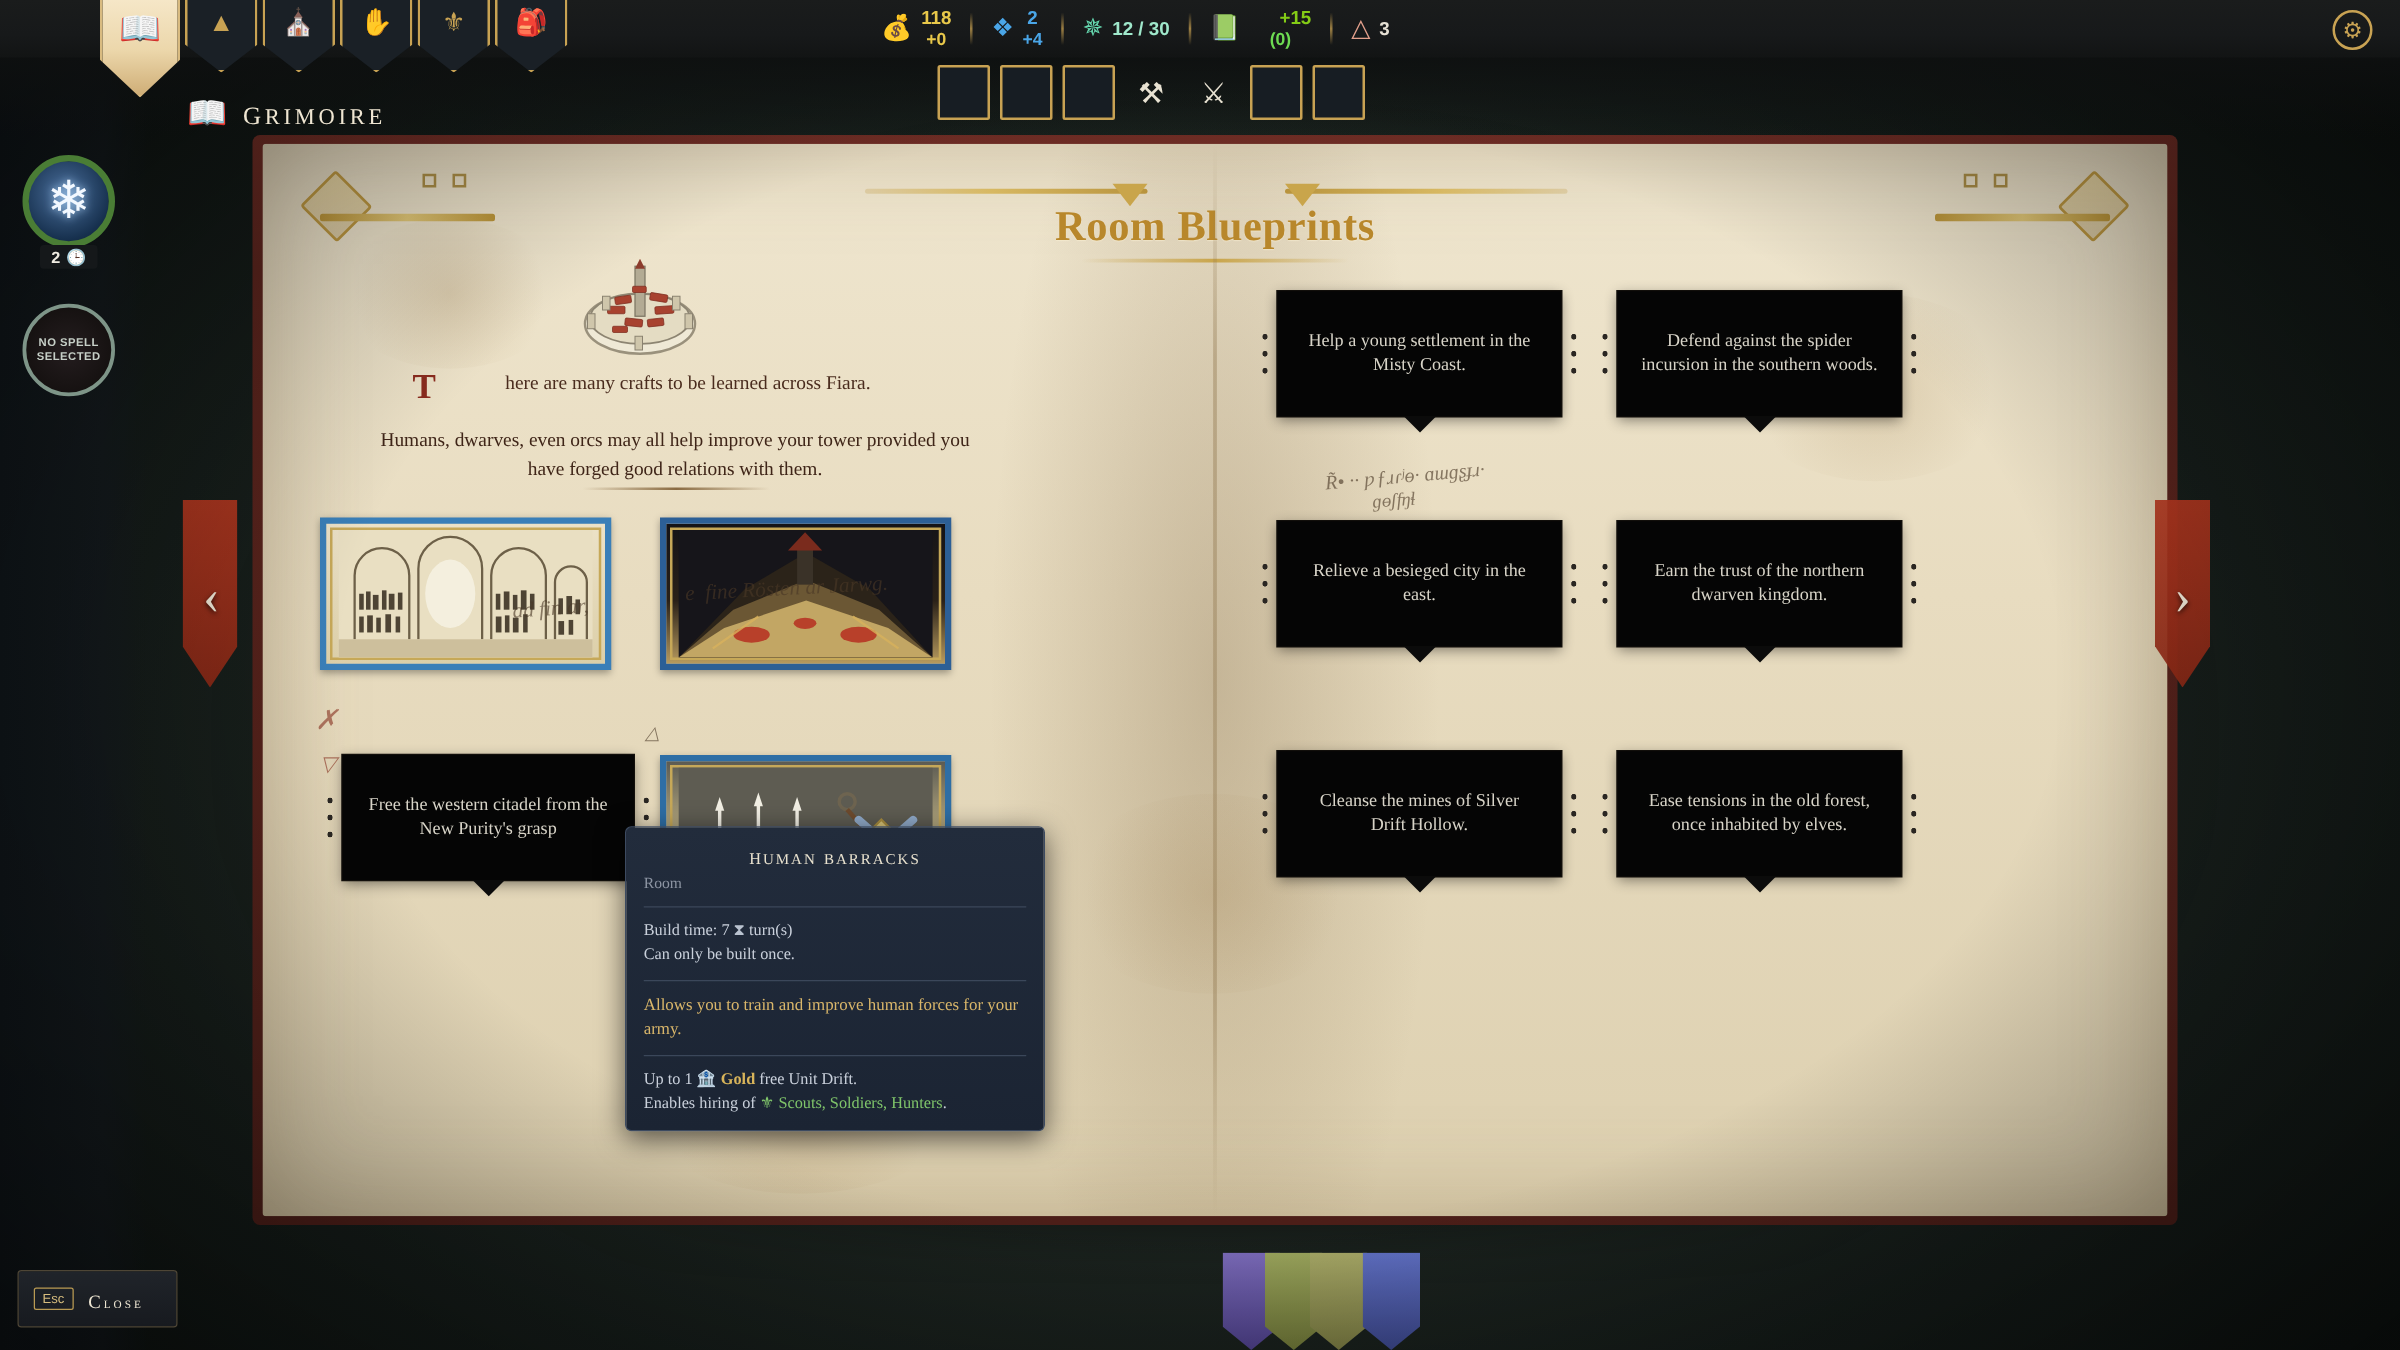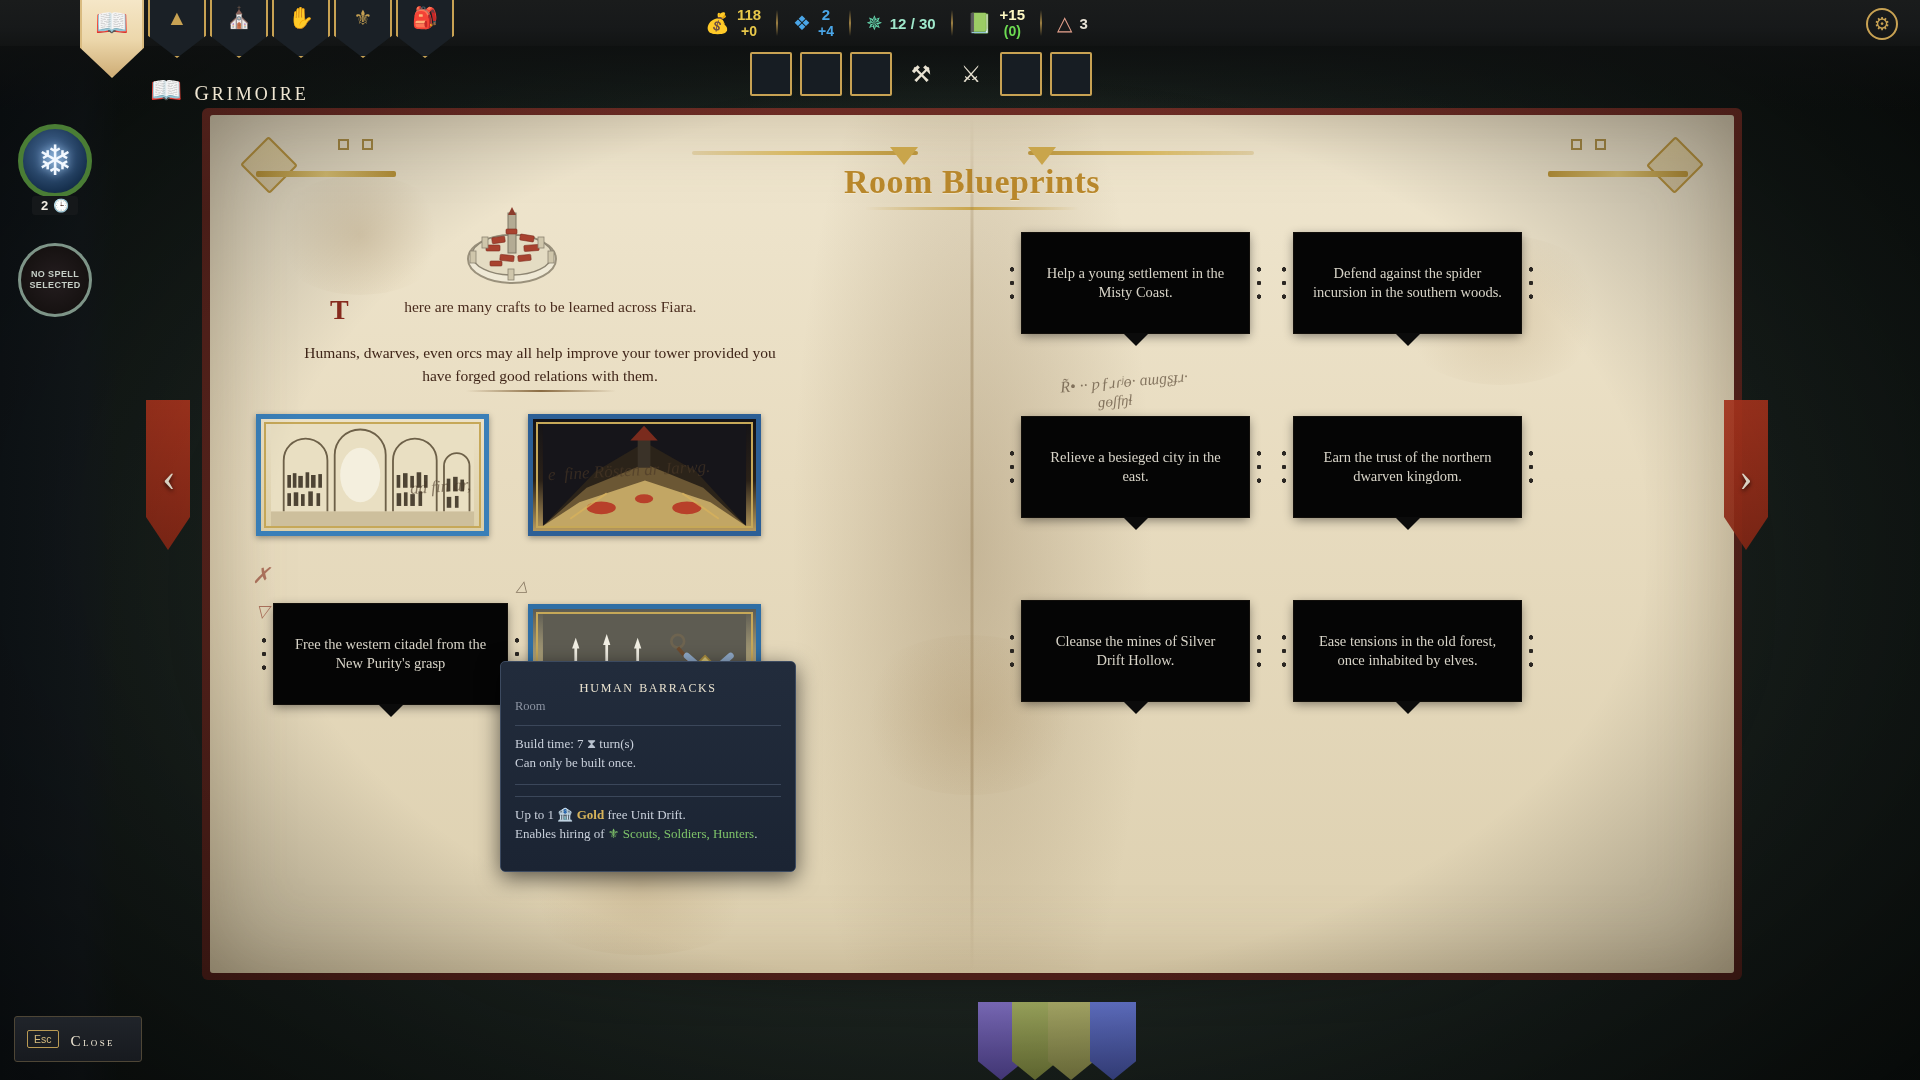--- a/index.html
+++ b/index.html
@@ -287,25 +287,25 @@
   }
 
   
   .scribble {
     position:absolute; color:#4a3826; font-family:"Liberation Serif",serif;
     font-style:italic; opacity:.62; pointer-events:none; white-space:nowrap;
   }
 
   
   #tooltip {
-    position:absolute; left:500px; top:661px; width:296px; z-index:60;
+    position:absolute; left:500px; top:661px; width:336px; z-index:60;
     background:linear-gradient(180deg,#222c3c 0%, #1b2433 100%);
     border:1px solid #3c4a60; border-radius:5px;
     box-shadow:0 6px 22px rgba(0,0,0,.6);
-    padding:13px 14px 28px 14px; color:#cfd6e0;
+    padding:13px 14px 12px 14px; color:#cfd6e0;
     font-family:"Liberation Serif", serif;
   }
   #tt-title {
     text-align:center; font-size:16.5px; color:#e9e2cf; letter-spacing:1.6px;
     font-variant:small-caps; text-transform:lowercase;
   }
   #tt-title::first-letter { font-size:19px; }
   #tt-sub { text-align:left; font-size:12.5px; color:#8c94a2; margin-top:2px; }
   .tt-sep { height:1px; background:#3b475a; margin:11px 0 9px; }
   .tt-line { font-size:13px; line-height:1.45; color:#c9d0db; }
@@ -615,21 +615,21 @@
   </div>
   <div class="divider"></div>
   <div class="res">
     <span class="ic" style="color:#66d9b0;">✵</span>
     <span class="single" style="color:#9fe8cb;">12 / 30</span>
   </div>
   <div class="divider"></div>
   <div class="res">
     <span class="ic" style="color:#6ddb52;">📗</span>
     <span class="nums">
-      <span class="v1" style="color:#fef9c3;">+15</span>
+      <span class="v1" style="color:#84cc16;margin-left:24px;">+15</span>
       <span class="v2" style="color:#6ddb52;">(0)</span>
     </span>
   </div>
   <div class="divider"></div>
   <div class="res">
     <span class="ic" style="color:#e3a08c;">△</span>
     <span class="single" style="color:#e6e0d4;">3</span>
   </div>
 </div>
 
@@ -665,20 +665,21 @@
   <div id="tt-title">Human Barracks</div>
   <div id="tt-sub">Room</div>
   <div class="tt-sep"></div>
   <div class="tt-line">
     <span>Build time: 7</span>
     <span style="color:#b9c2cf;">⧗</span>
     <span>turn(s)</span>
   </div>
   <div class="tt-line">Can only be built once.</div>
   <div class="tt-sep"></div>
+  <div class="tt-body">Allows you to train and improve human forces for your army.</div>
   <div class="tt-sep"></div>
   <div class="tt-line">
     <span>Up to 1</span>
     <span class="tt-coin">🏦</span>
     <span class="tt-gold">Gold</span>
     <span>free Unit Drift.</span>
   </div>
   <div class="tt-line">
     <span>Enables hiring of</span>
     <span class="tt-green">⚜</span>

